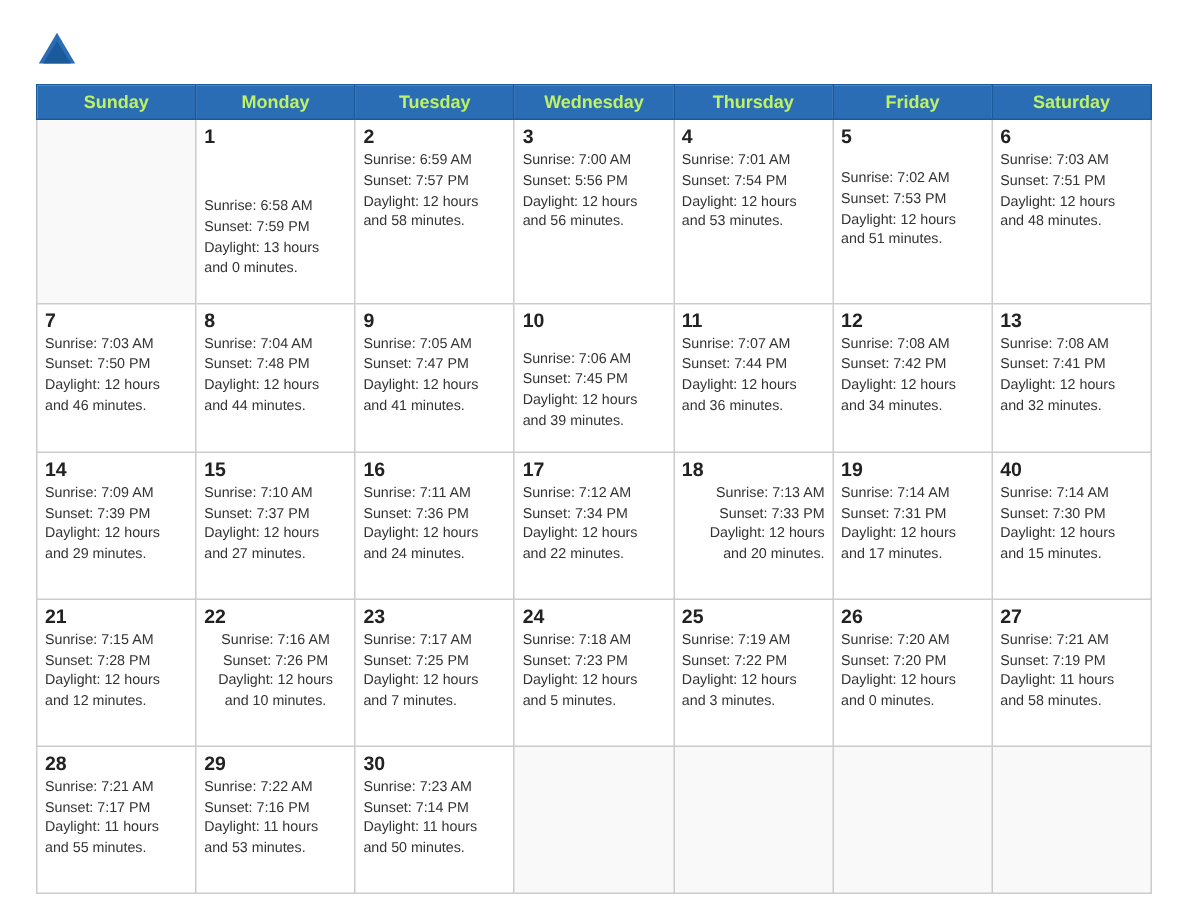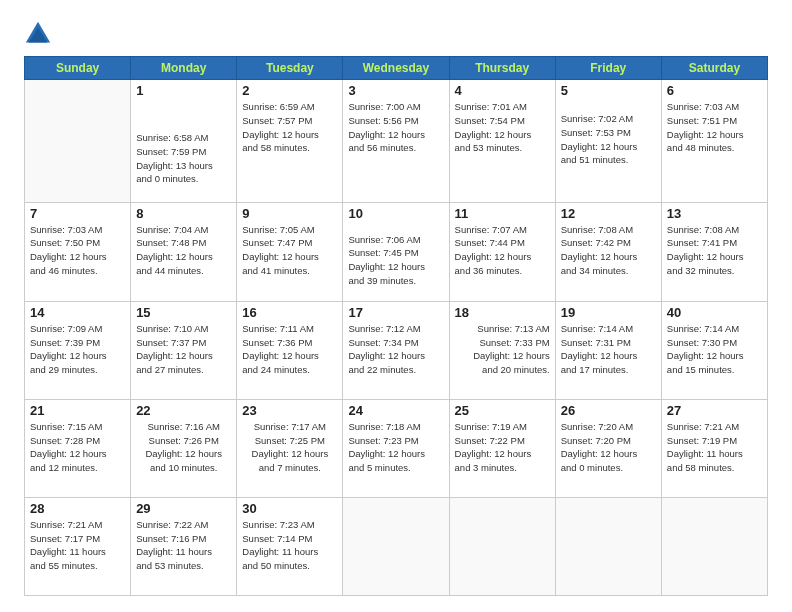--- a/index.html
+++ b/index.html
@@ -283,21 +283,21 @@
           </td>
           <td>
             <span class="day-num">22</span>
             <div class="day-info" style="white-space: pre-line; text-align: center;">Sunrise: 7:16 AM
 Sunset: 7:26 PM
 Daylight: 12 hours
 and 10 minutes.</div>
           </td>
           <td>
             <span class="day-num">23</span>
-            <div class="day-info" style="white-space: pre-line; text-align: center;">Sunrise: 7:17 AM
+            <div class="day-info" style="white-space: pre-line;">Sunrise: 7:17 AM
 Sunset: 7:25 PM
 Daylight: 12 hours
 and 7 minutes.</div>
           </td>
           <td>
             <span class="day-num">24</span>
             <div class="day-info" style="white-space: pre-line;">Sunrise: 7:18 AM
 Sunset: 7:23 PM
 Daylight: 12 hours
 and 5 minutes.</div>

